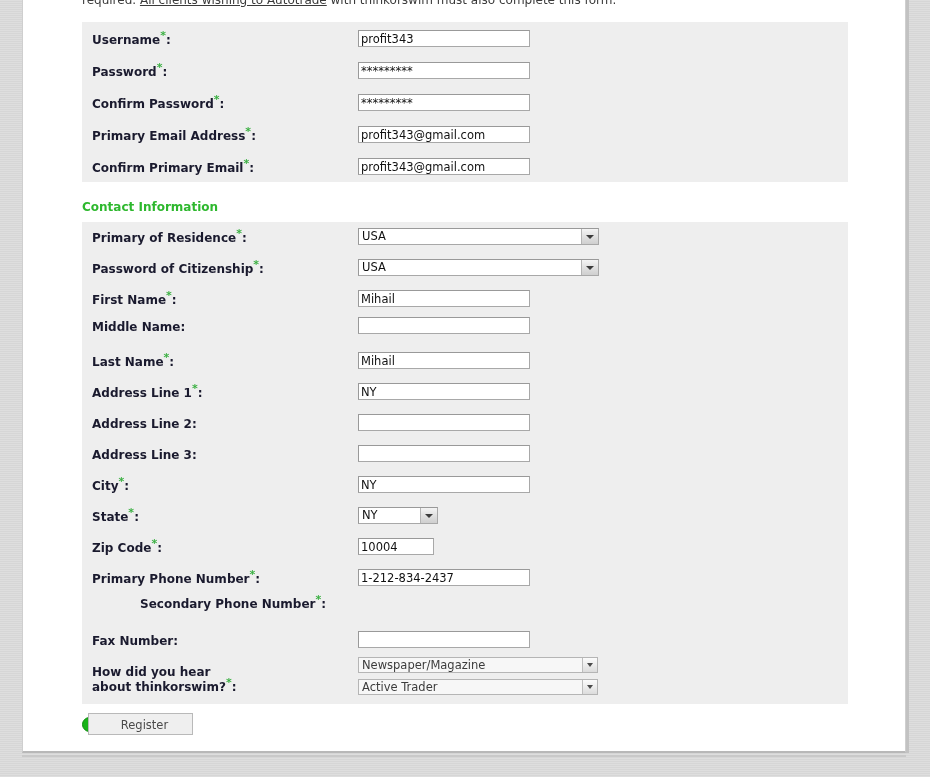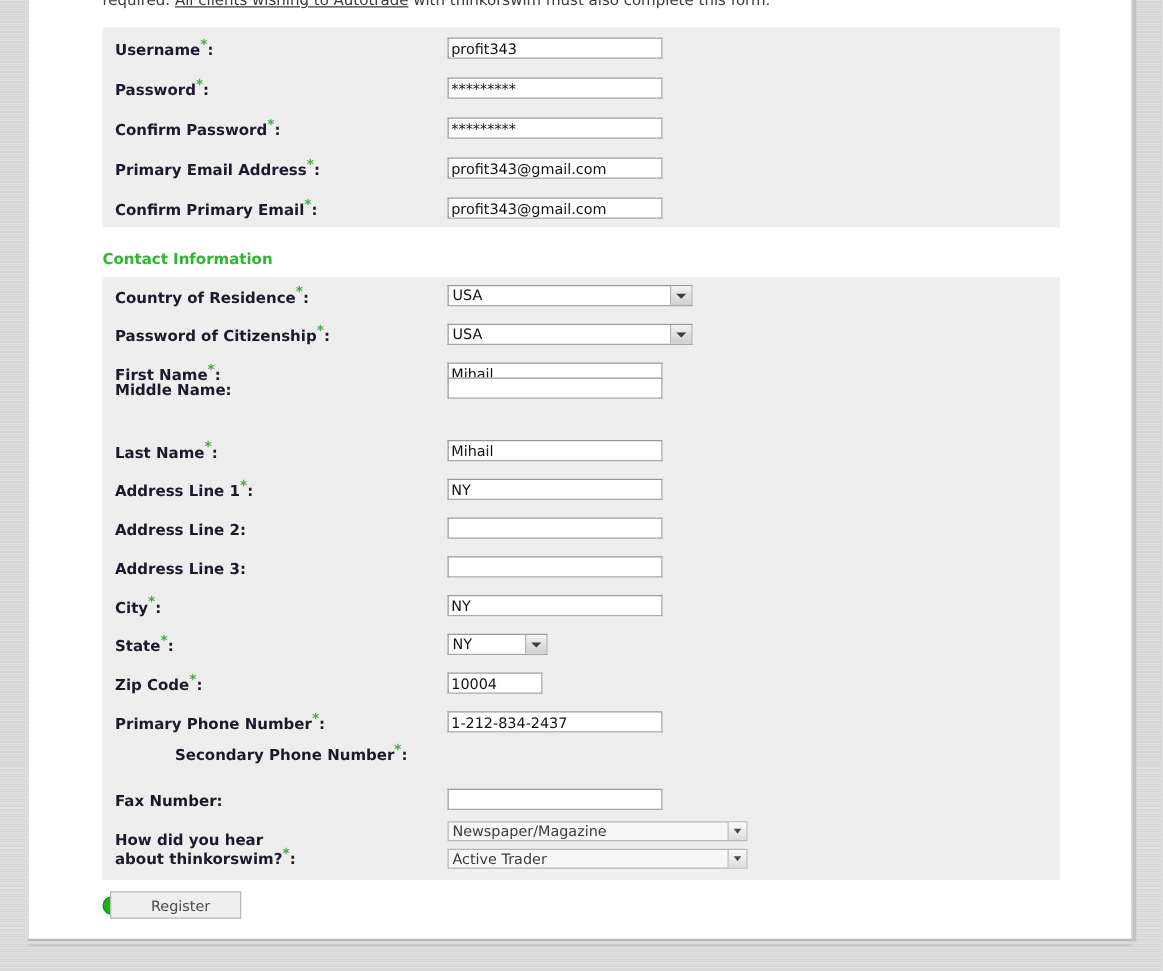--- a/index.html
+++ b/index.html
@@ -133,21 +133,21 @@
     line-height: 15px;
     outline: none;
   }
   .txt.narrow { width: 76px; }
 
   
   .sel {
     position: absolute;
     left: 276px;
     top: -3px;
-    width: 196px;
+    width: 241px;
     height: 17px;
     box-sizing: border-box;
     background: #ffffff;
     border: 1px solid #a8a8a8;
     border-top-color: #999999;
     border-left-color: #999999;
   }
   .sel .sel-text {
     position: absolute;
     left: 3px;
@@ -283,42 +283,42 @@
       </div>
       <div class="row" style="top: 129px; left: 82px; position: absolute;">
         <div class="field-label"><span>Primary Email Address</span><span class="req">*</span><span>:</span></div>
         <input type="text" class="txt" value="profit343@gmail.com" style="">
       </div>
       <div class="row" style="top: 161px; left: 82px; position: absolute;">
         <div class="field-label"><span>Confirm Primary Email</span><span class="req">*</span><span>:</span></div>
         <input type="text" class="txt" value="profit343@gmail.com" style="">
       </div>
       <div class="row" style="top: 231px; left: 82px; position: absolute;">
-        <div class="field-label"><span>Country of Residence</span><span class="req">*</span><span>:</span></div>
+        <div class="field-label"><span>Primary of Residence</span><span class="req">*</span><span>:</span></div>
         <div class="sel">
           <span class="sel-text">USA</span>
           <span class="sel-btn">
             <span class="arrow"></span>
           </span>
         </div>
       </div>
       <div class="row" style="top: 262px; left: 82px; position: absolute;">
         <div class="field-label"><span>Password of Citizenship</span><span class="req">*</span><span>:</span></div>
         <div class="sel">
           <span class="sel-text">USA</span>
           <span class="sel-btn">
             <span class="arrow"></span>
           </span>
         </div>
       </div>
       <div class="row" style="top: 293px; left: 82px; position: absolute;">
         <div class="field-label"><span>First Name</span><span class="req">*</span><span>:</span></div>
         <input type="text" class="txt" value="Mihail" style="">
       </div>
-      <div class="row" style="top: 305px; left: 82px; position: absolute; padding-left: 39px;">
+      <div class="row" style="top: 320px; left: 82px; position: absolute; padding-left: 39px;">
         <div class="field-label"><span>Middle Name</span><span>:</span></div>
         <input type="text" class="txt" style="">
       </div>
       <div class="row" style="top: 355px; left: 82px; position: absolute;">
         <div class="field-label"><span>Last Name</span><span class="req">*</span><span>:</span></div>
         <input type="text" class="txt" value="Mihail" style="">
       </div>
       <div class="row" style="top: 386px; left: 82px; position: absolute;">
         <div class="field-label"><span>Address Line 1</span><span class="req">*</span><span>:</span></div>
         <input type="text" class="txt" value="NY" style="">

